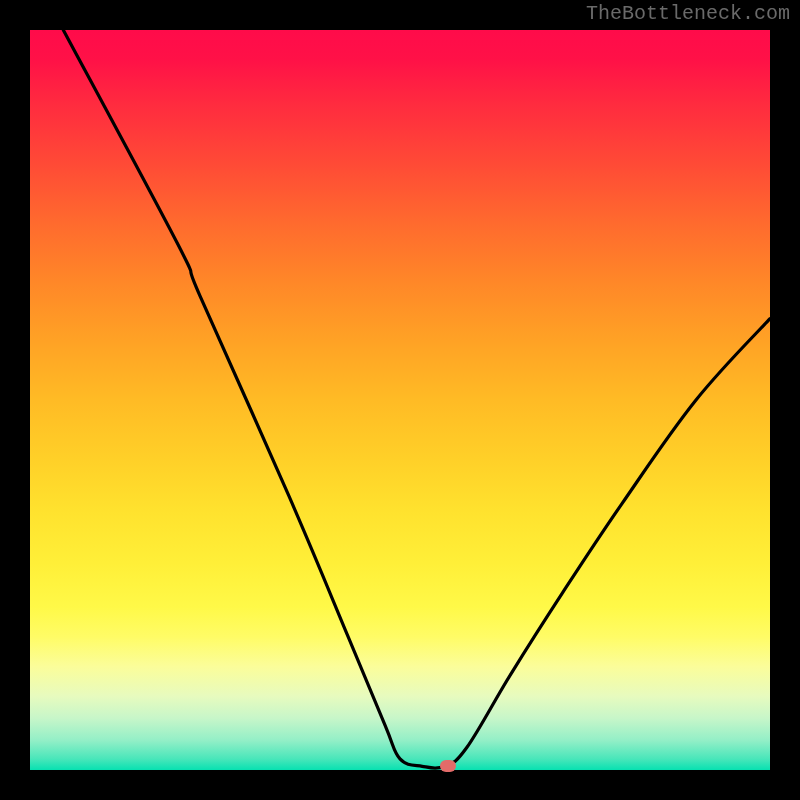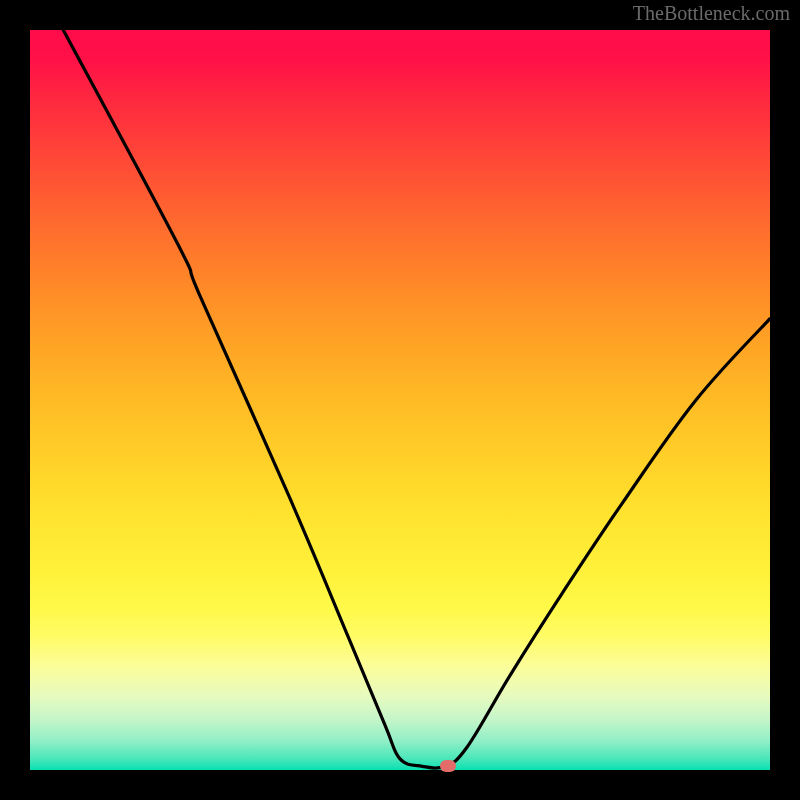--- a/index.html
+++ b/index.html
@@ -12,21 +12,21 @@
   }
   .container {
     position: relative;
     width: 800px;
     height: 800px;
   }
   .watermark {
     position: absolute;
     top: 2px;
     right: 10px;
-    font-family: Liberation Serif, serif;
+    font-family: Liberation Mono, monospace;
     font-size: 20px;
     color: #6a6a6a;
     z-index: 5;
   }
   .plot-area {
     position: absolute;
     left: 30px;
     top: 30px;
     width: 740px;
     height: 740px;

